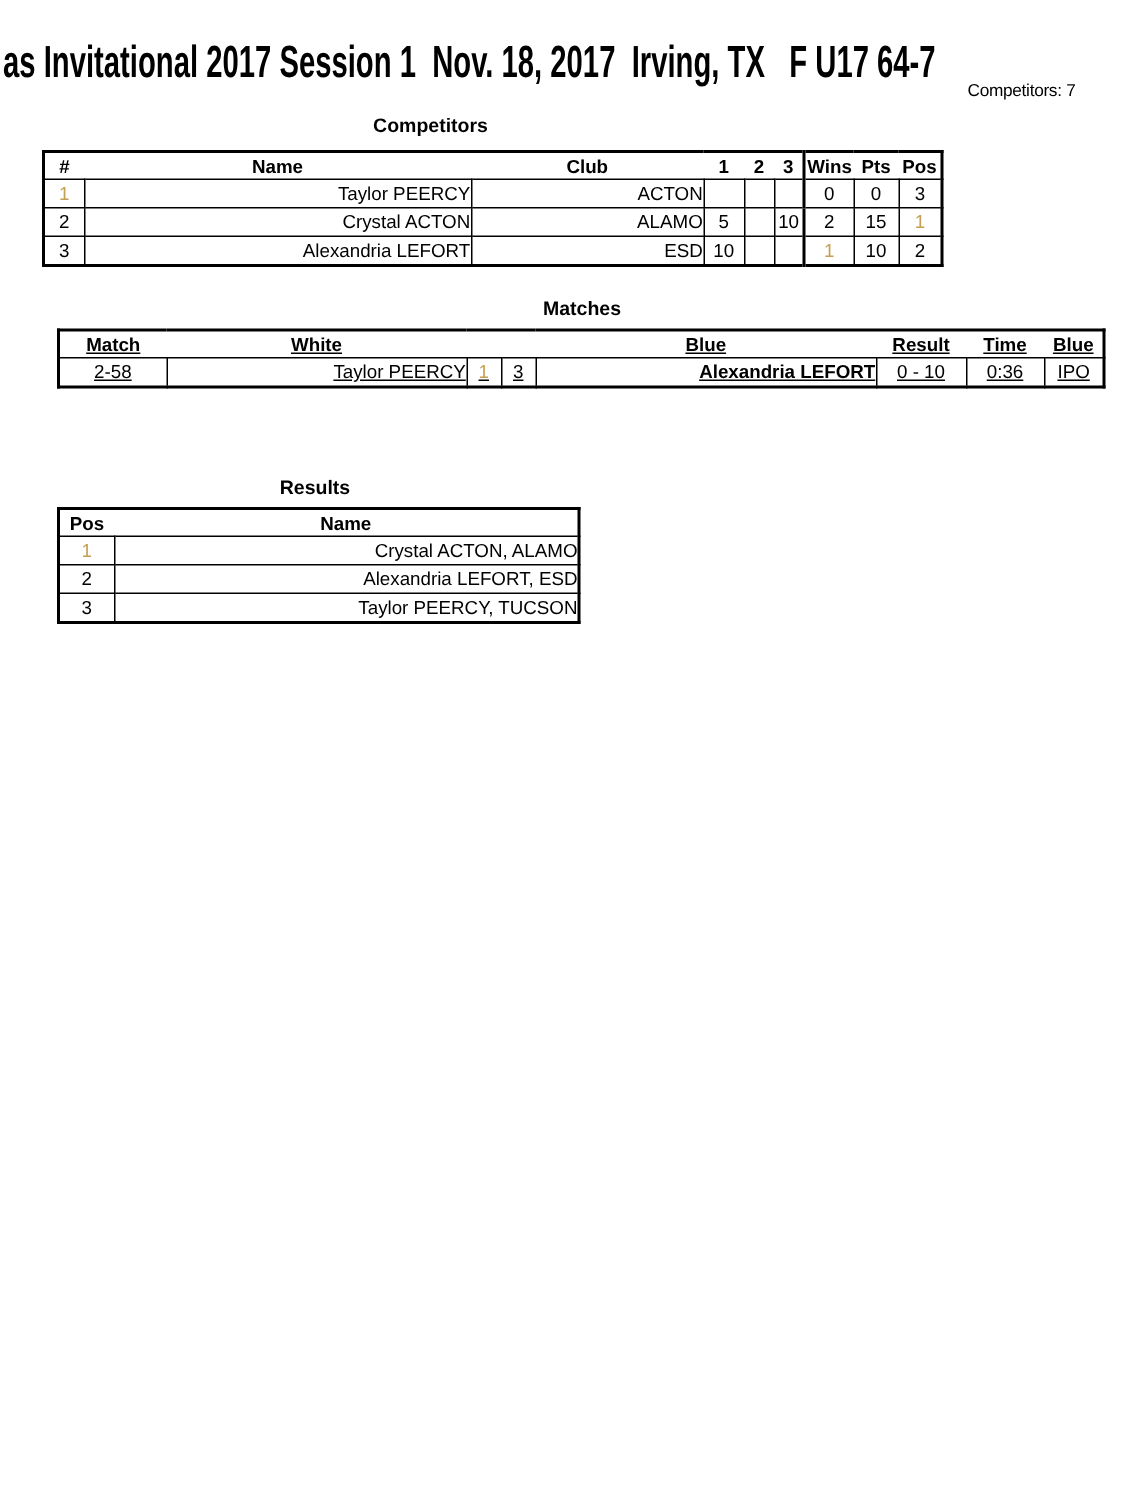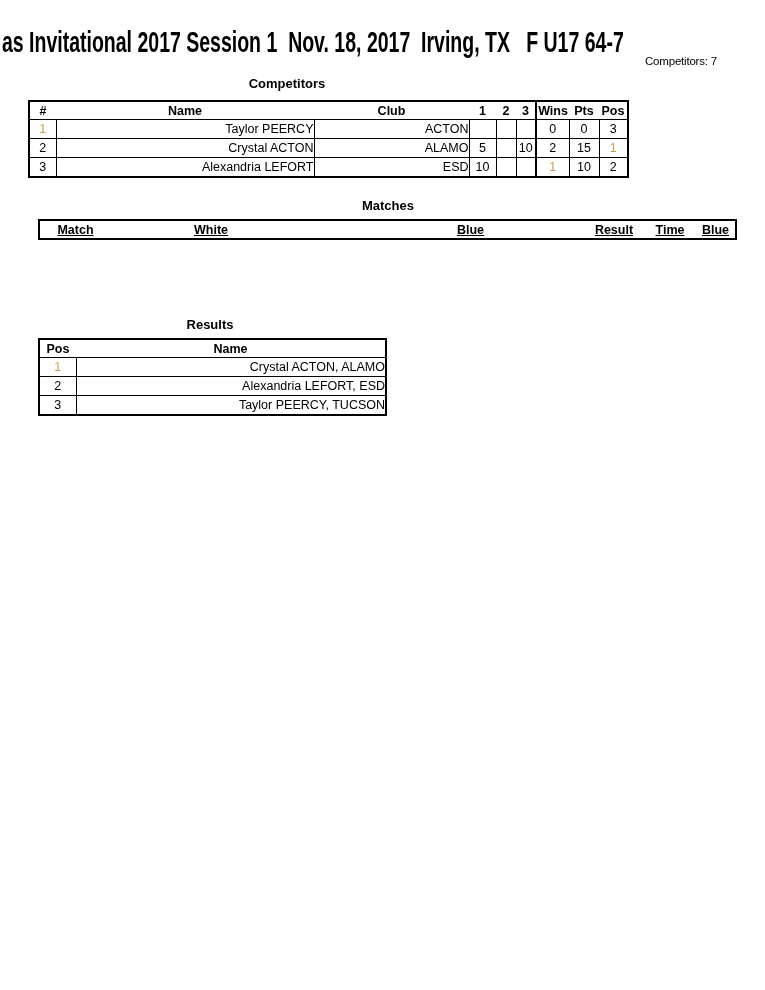--- a/index.html
+++ b/index.html
@@ -139,20 +139,30 @@
       <tr>
     <th>Match</th>
     <th>White</th>
     <th></th>
     <th></th>
     <th>Blue</th>
     <th>Result</th>
     <th>Time</th>
     <th>Blue</th>
   </tr>
+  <tr>
+    <td>2-58</td>
+    <td class="left">Taylor PEERCY</td>
+    <td class="gold">1</td>
+    <td>3</td>
+    <td class="left bold">Alexandria LEFORT</td>
+    <td>0 - 10</td>
+    <td>0:36</td>
+    <td>IPO</td>
+  </tr>
 </tbody>
   </table>
 
 <div id="results-title" class="section-title">Results</div>
 
 <table id="results-table">
   <colgroup>
     <col style="width:37px">
       <col style="width:310px">
   </colgroup>

